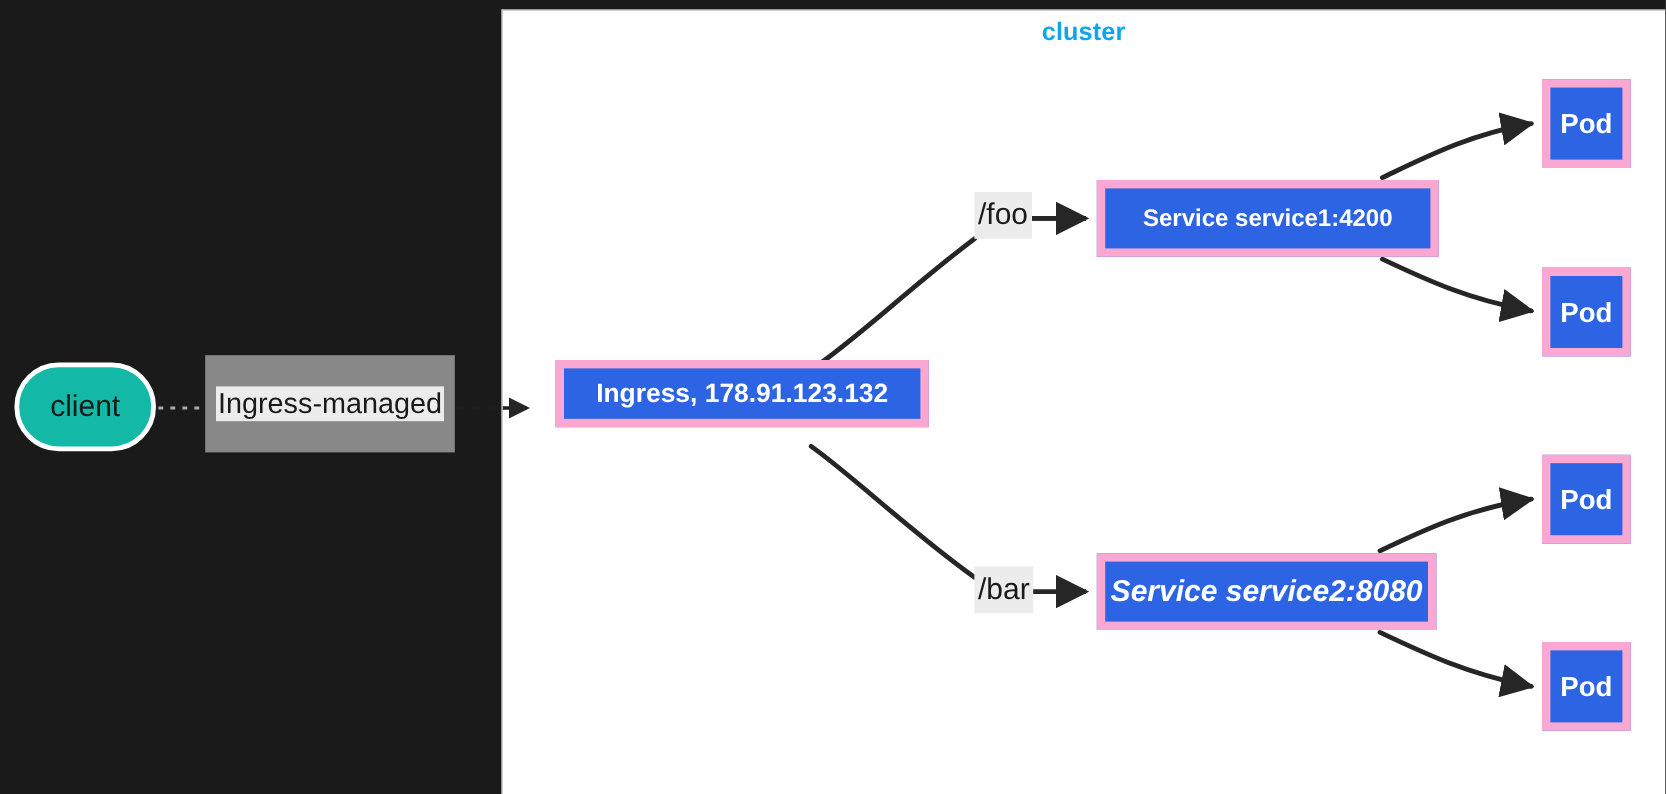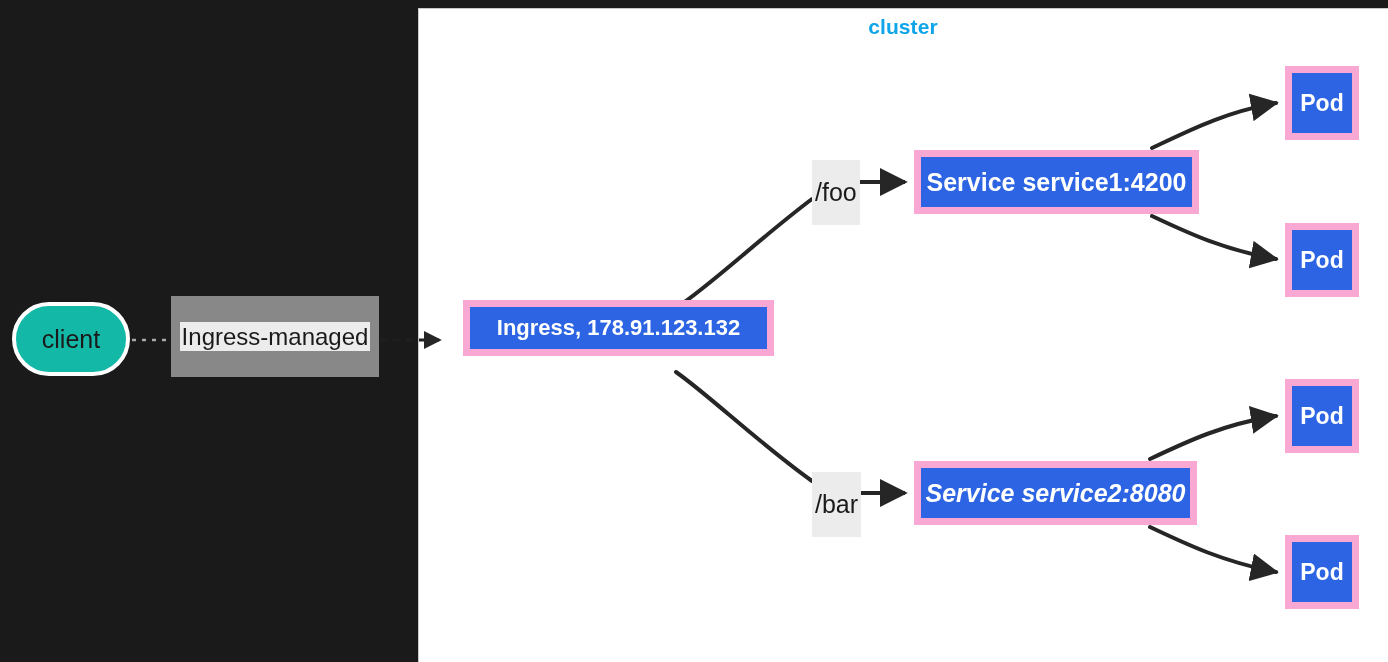--- a/index.html
+++ b/index.html
@@ -74,21 +74,21 @@
     top: 300px;
     width: 311px;
     height: 56px;
     font-size: 22px;
   }
   #node-service1 {
     left: 914px;
     top: 150px;
     width: 285px;
     height: 64px;
-    font-size: 25px;
+    font-size: 20px;
   }
   #node-service2 {
     left: 914px;
     top: 461px;
     width: 283px;
     height: 64px;
     font-size: 25px;
     font-style: italic;
   }
   #node-client {
@@ -110,21 +110,21 @@
   
   .edge-label {
     position: absolute;
     font-size: 25px;
     line-height: 1.16;
     white-space: nowrap;
   }
   .edge-label-light {
     background: #ececec;
     color: #1a1a1a;
-    padding: 18px 3px;
+    padding: 5px 3px;
   }
   #label-foo { left: 812px; top: 160px; }
   #label-bar { left: 812px; top: 472px; }
 
   #label-lb {
     left: 171px;
     top: 296px;
     width: 208px;
     height: 81px;
     background: #888888;

